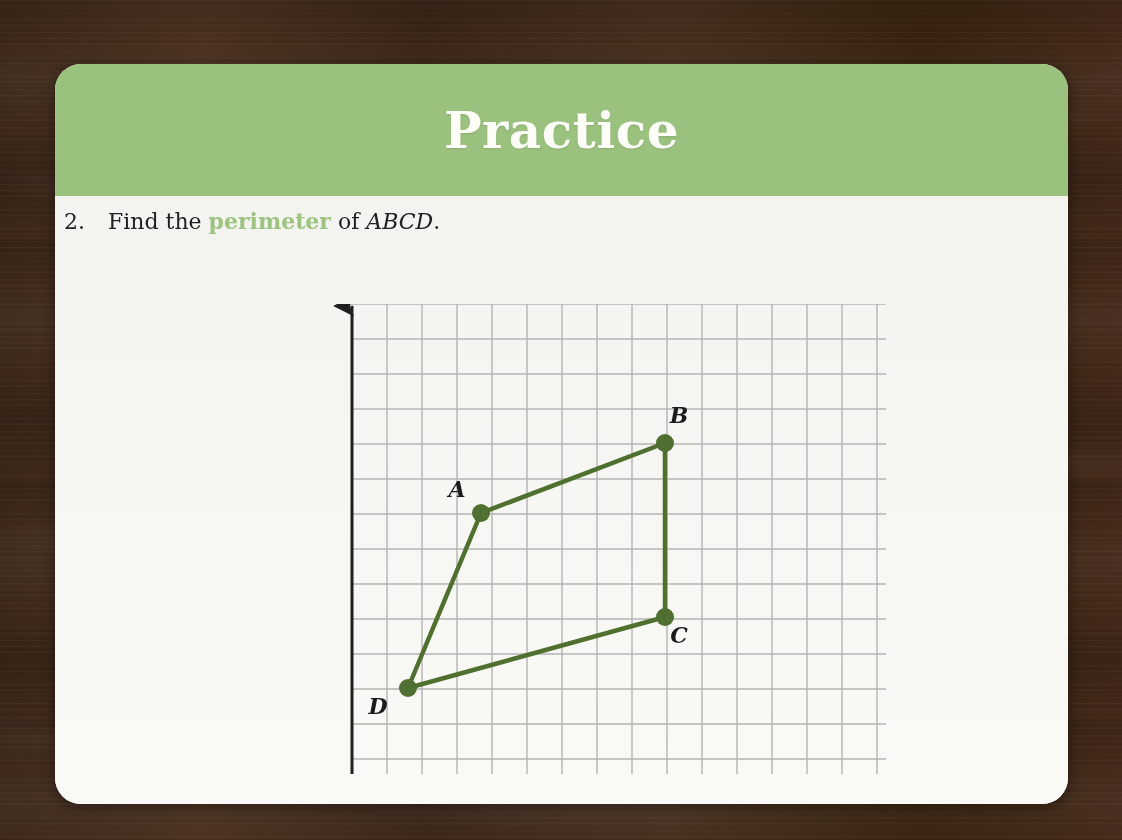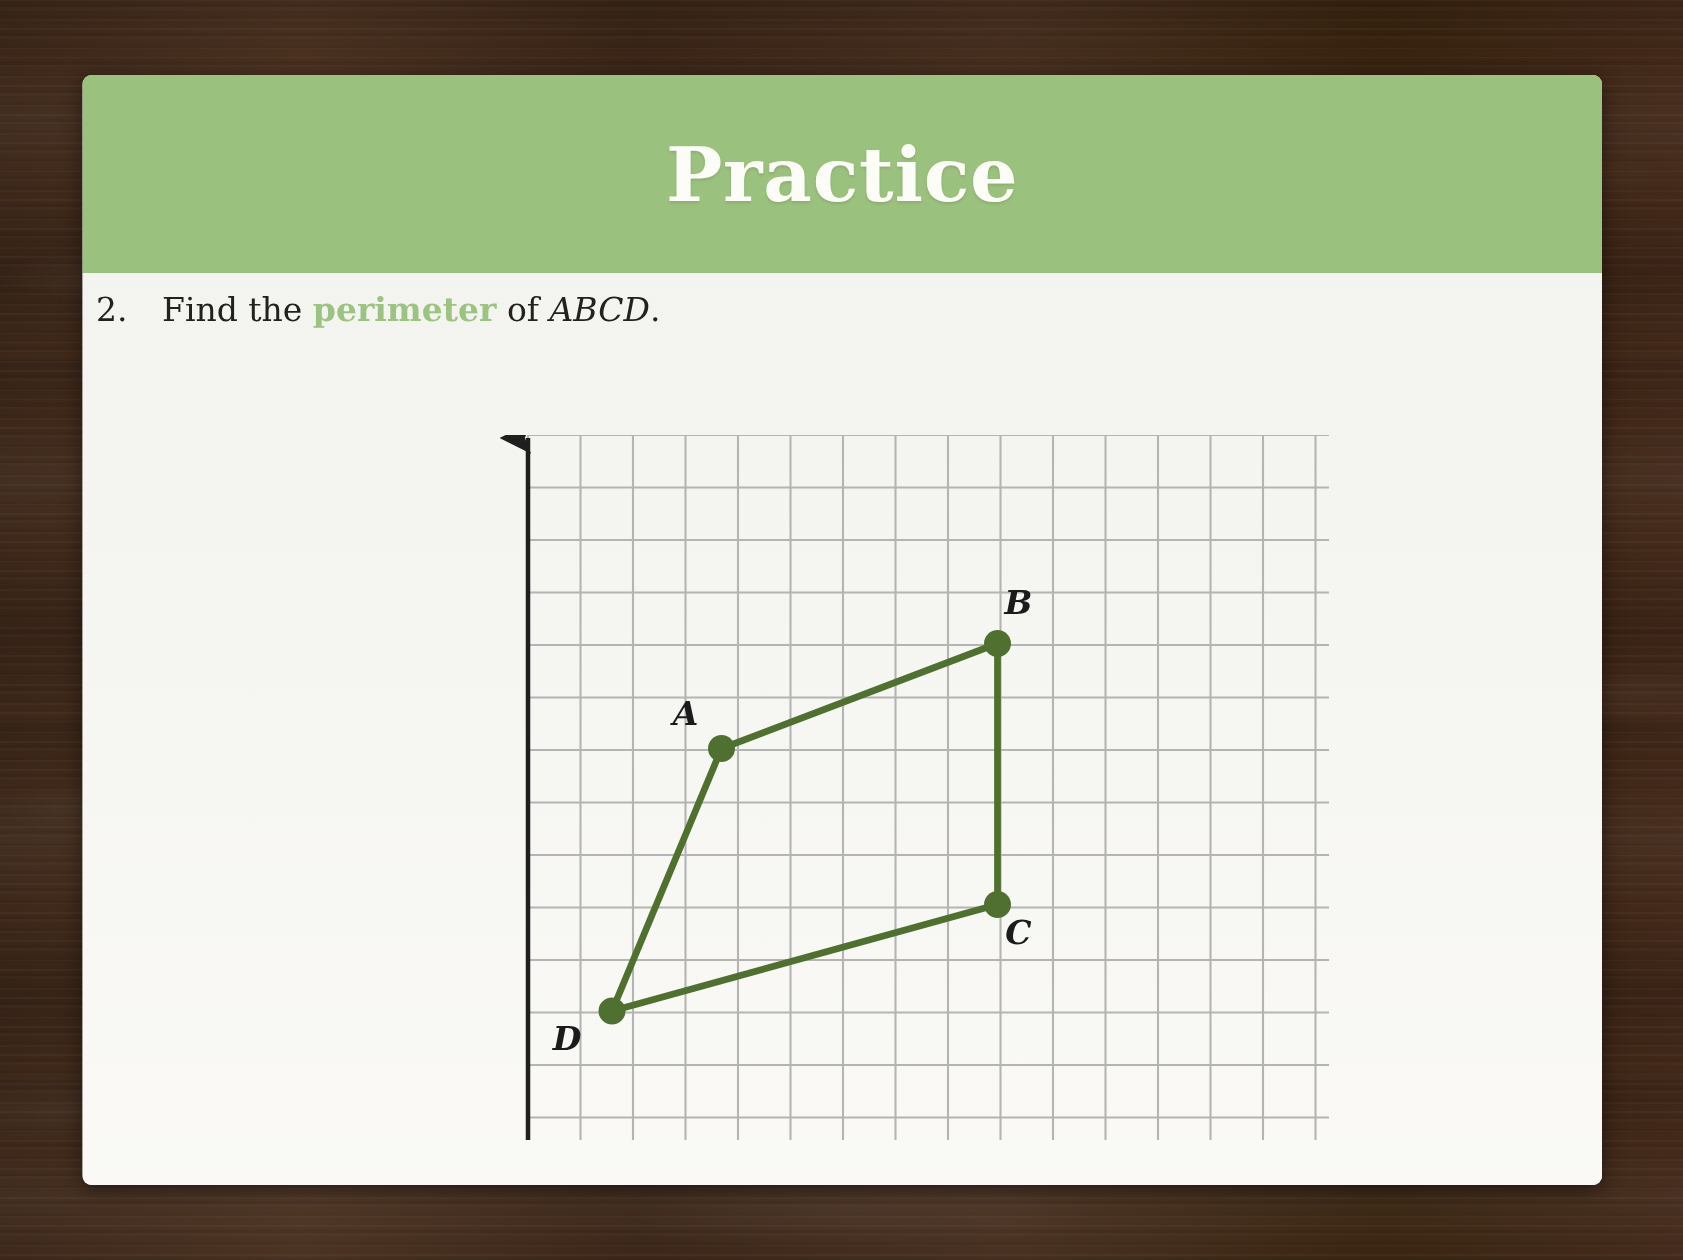--- a/index.html
+++ b/index.html
@@ -64,24 +64,24 @@
       radial-gradient(ellipse 210px 34px at 4% 88%, rgba(255,255,255,0.04), rgba(255,255,255,0) 70%),
       radial-gradient(ellipse 160px 24px at 90% 14%, rgba(255,255,255,0.04), rgba(255,255,255,0) 70%),
       radial-gradient(ellipse 200px 30px at 95% 55%, rgba(255,255,255,0.035), rgba(255,255,255,0) 70%),
       radial-gradient(ellipse 260px 40px at 50% 96%, rgba(255,255,255,0.03), rgba(255,255,255,0) 70%);
   }
 
   
   #slide-card {
     position: absolute;
     left: 55px;
-    top: 50px;
+    top: 64px;
     width: 1013px;
     height: 740px;
-    border-radius: 6px;
+    border-radius: 26px;
     overflow: hidden;
     background: #f4f4f1;
     box-shadow: 0 3px 14px rgba(0,0,0,0.45);
   }
 
   #slide-header {
     position: absolute;
     left: 0; top: 0;
     width: 100%;
     height: 132px;

